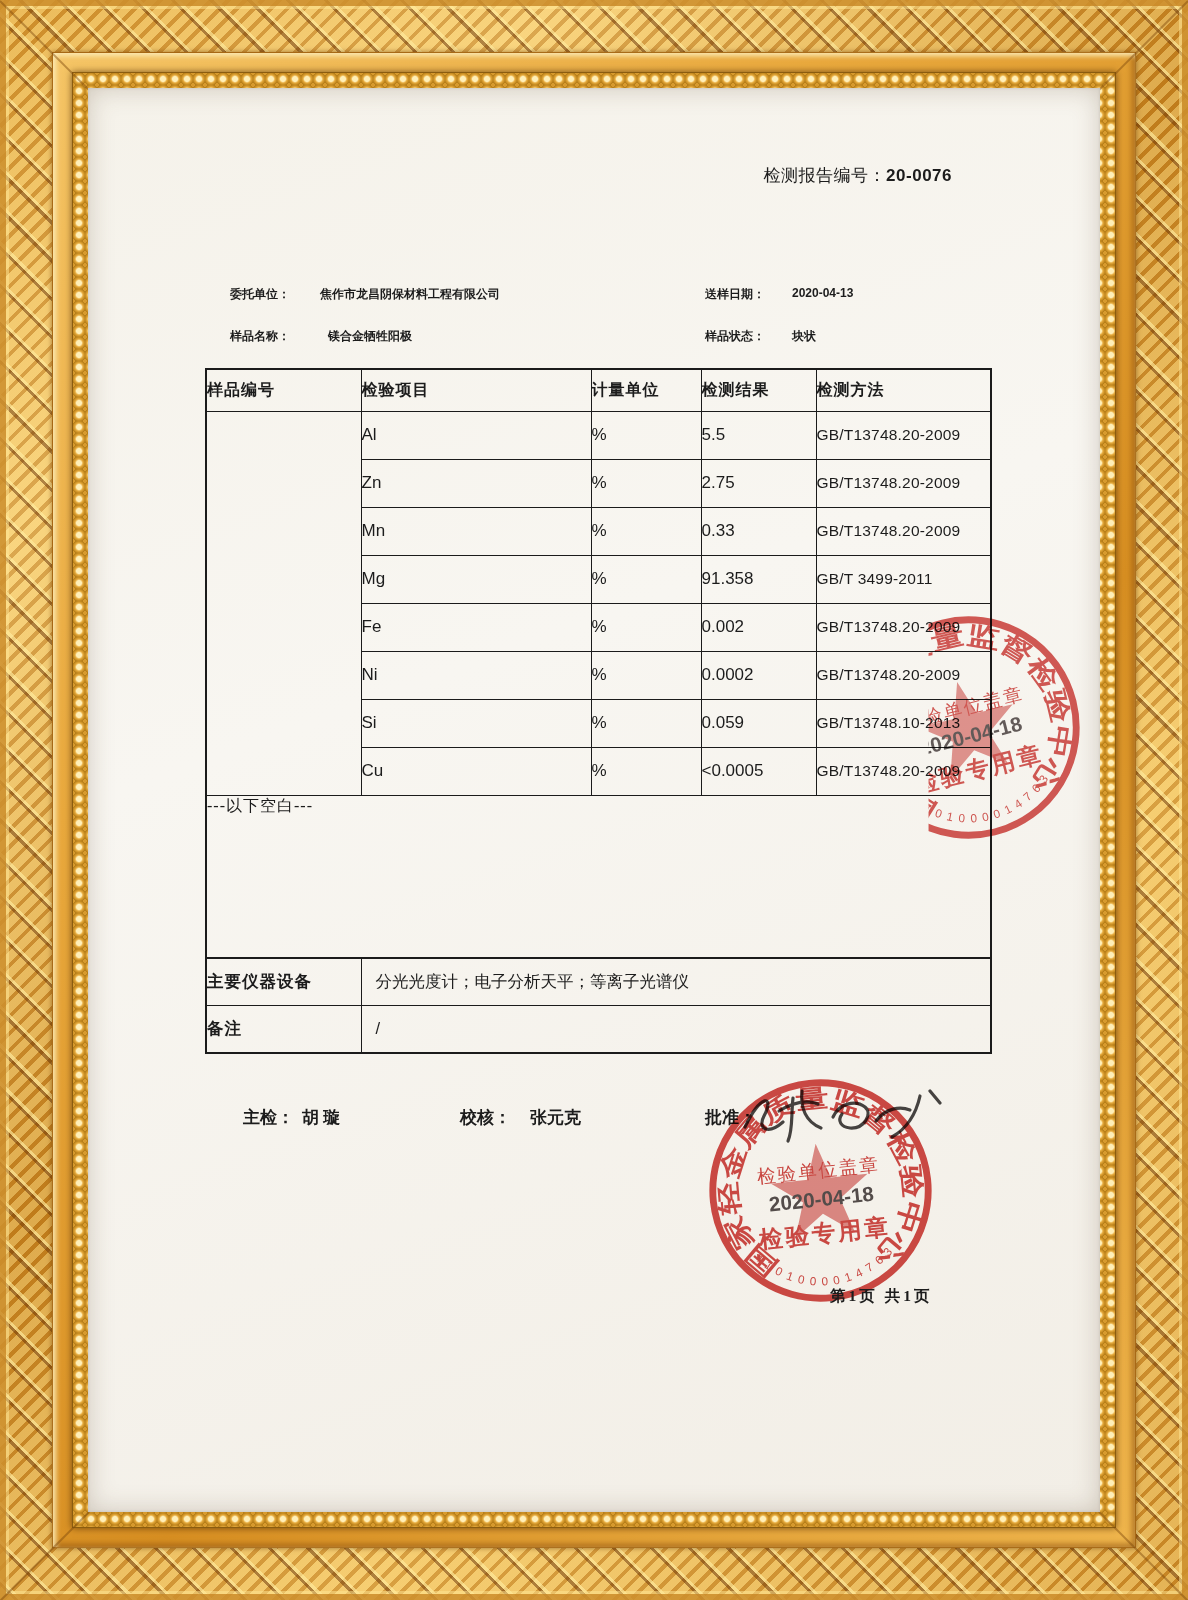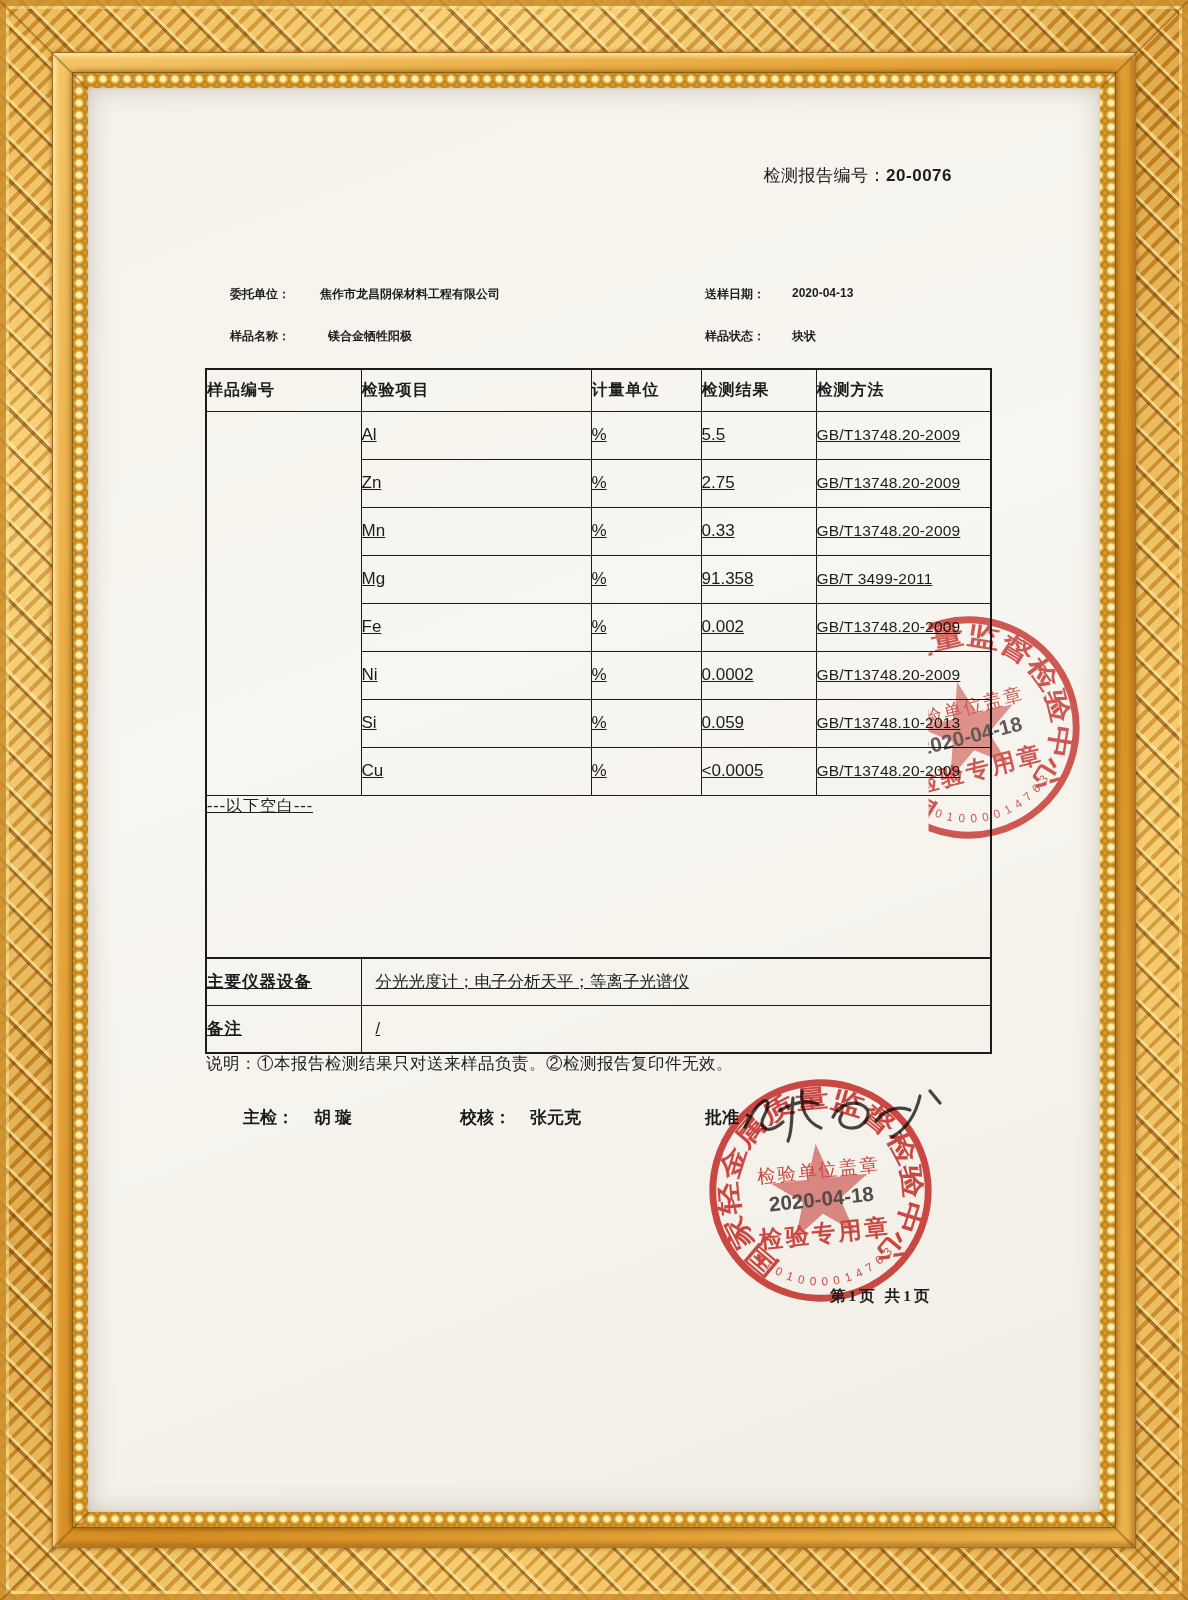--- a/index.html
+++ b/index.html
@@ -48,21 +48,21 @@
   .title { position:absolute; top:118px; left:0; width:100%; text-align:center; }
   .title span { display:inline-block; font-size:27px; font-weight:700; letter-spacing:2px; border-bottom:2.5px solid #161616; padding:0 6px 7px; }
 
   .info span { position:absolute; font-size:12px; font-weight:600; white-space:nowrap; }
   .sans { font-family:"Liberation Sans","DejaVu Sans",sans-serif; }
 
   
   .rtable { position:absolute; left:117px; top:280px; width:785px; border-collapse:collapse; table-layout:fixed; border:2.5px solid #1b1b1b; }
   .rtable th, .rtable td { border:1.5px solid #1b1b1b; text-align:left; vertical-align:middle; }
   .rtable thead th { height:42px; font-size:16px; font-weight:600; letter-spacing:1px; }
-  .rtable tbody td { height:48px; font-size:17px;text-decoration:underline; }
+  .rtable tbody td { height:48px; font-size:17px; }
   .rtable .method { font-size:15.5px; letter-spacing:.2px; }
   .rtable .blank-row td { height:163px; vertical-align:top; padding-top:0; font-size:16px; letter-spacing:1px; }
   .rtable .equip-row td { height:47px; border-top:2.5px solid #1b1b1b; font-size:16.5px; }
   .rtable .equip-row td.leftcell, .rtable .remark-row td.leftcell { text-align:left; padding-left:14px; }
   .rtable .remark-row td { height:48px; font-size:16.5px; }
   .rtable .lblcell { font-weight:600; font-size:16px; letter-spacing:1px; }
 
   .note { position:absolute; left:118px; top:965px; font-size:16.5px; letter-spacing:.5px; }
 
   .sigs span { position:absolute; font-size:17px; font-weight:600; white-space:nowrap; }
@@ -182,25 +182,24 @@
           <td class="lblcell">主要仪器设备</td>
           <td colspan="4" class="leftcell">分光光度计；电子分析天平；等离子光谱仪</td>
         </tr>
         <tr class="remark-row">
           <td class="lblcell">备注</td>
           <td colspan="4" class="leftcell sans">/</td>
         </tr>
       </tbody>
     </table>
 
-    <p class="note">说明：①本报告检测结果只对送来样品负责。②检测报告复印件无效。</p>
 
     <div class="sigs">
       <span style="left:155px; top:1018px;">主检：</span>
-      <span style="left:226px; top:1018px;text-align:right;">胡  璇</span>
+      <span style="left:214px; top:1018px;text-align:right;">胡  璇</span>
       <span style="left:372px; top:1018px;">校核：</span>
       <span style="left:442px; top:1018px;">张元克</span>
       <span style="left:617px; top:1018px;">批准：</span>
     </div>
 
     <svg class="autograph" viewBox="0 0 215 68" fill="none" stroke="#33302e" stroke-width="3.2" stroke-linecap="round" opacity="0.9">
       <path d="M12 46 C28 12 42 14 31 35 C24 48 35 54 50 41"></path>
       <path d="M60 17 C58 35 60 49 55 60"></path>
       <path d="M46 30 C61 21 75 19 85 23"></path>
       <path d="M69 10 C67 27 73 41 88 47"></path>

